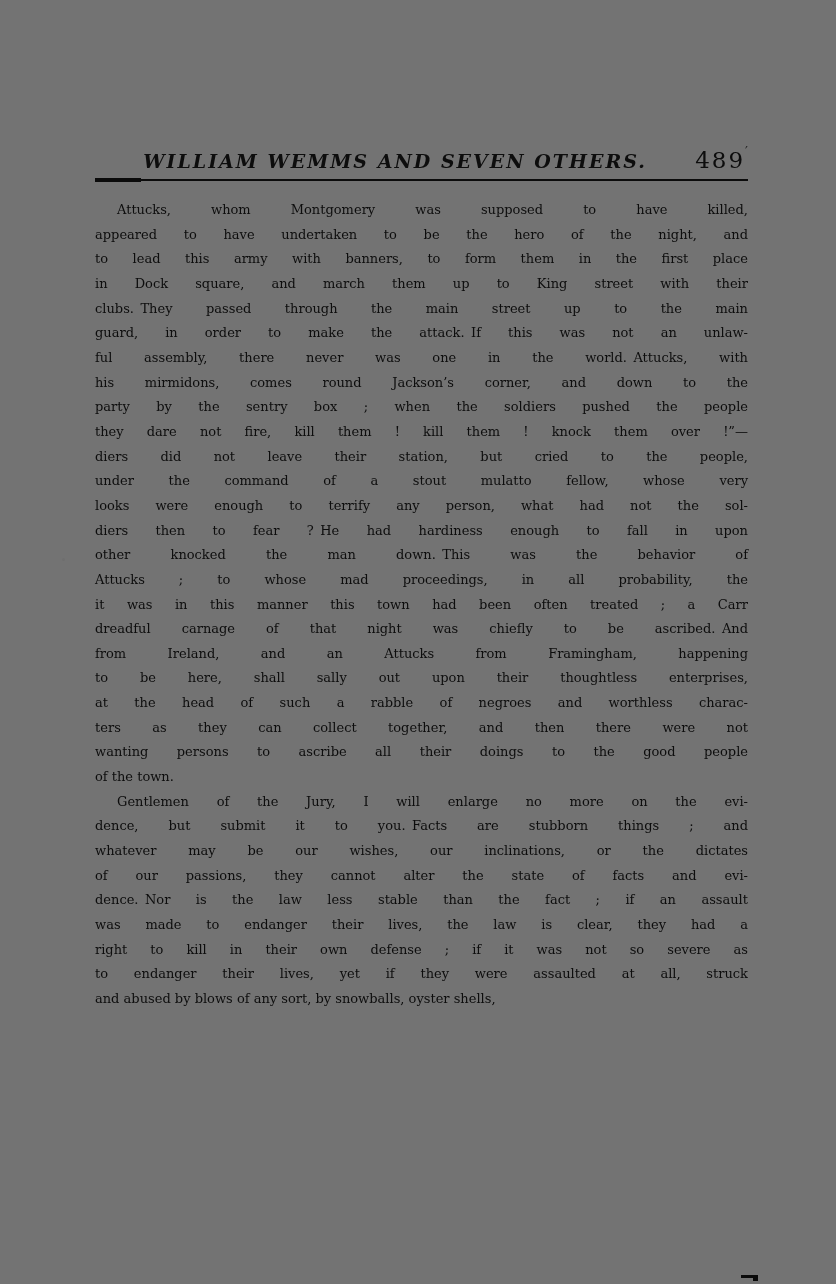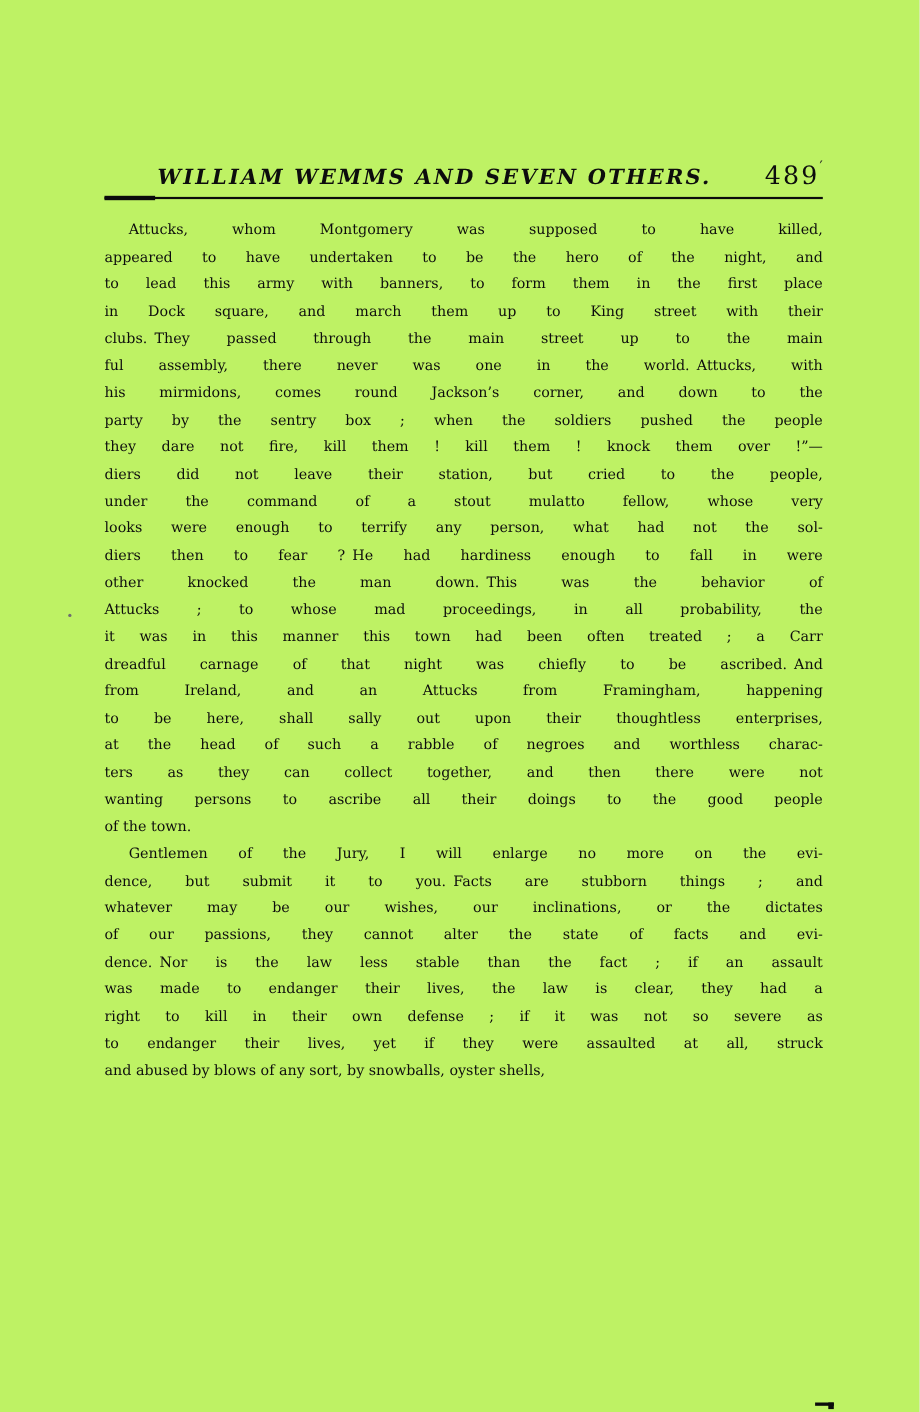--- a/index.html
+++ b/index.html
@@ -1,20 +1,20 @@
 <!DOCTYPE html>
 <html><head>
 <meta charset="utf-8">
 <style>
   html,body { margin:0; padding:0; background:#e8e8e8; }
   .page {
     position: relative;
     width: 836px;
     height: 1284px;
-    background: #bef264;
+    background: #737373;
     overflow: hidden;
     font-family: "DejaVu Serif", "Liberation Serif", serif;
     color: #0d0d0d;
   }
   .content {
     position: absolute;
     left: 95px;
     top: 147px;
     width: 653px;
   }
@@ -103,28 +103,29 @@
       <div class="pagenum-wrap"><span class="pagenum">489</span><span class="stray-mark">′</span></div>
     </div>
     <div class="header-rule"></div>
     <div class="body-text">
         <div class="paragraph">
           <div class="line first">Attucks, whom Montgomery was supposed to have killed,</div>
           <div class="line">appeared to have undertaken to be the hero of the night, and</div>
           <div class="line">to lead this army with banners, to form them in the first place</div>
           <div class="line">in Dock square, and march them up to King street with their</div>
           <div class="line">clubs. They passed through the main street up to the main</div>
+          <div class="line">guard, in order to make the attack. If this was not an unlaw-</div>
           <div class="line">ful assembly, there never was one in the world. Attucks, with</div>
           <div class="line">his mirmidons, comes round Jackson’s corner, and down to the</div>
           <div class="line">party by the sentry box ; when the soldiers pushed the people</div>
           <div class="line">they dare not fire, kill them !  kill them !  knock them over !”—</div>
           <div class="line">diers did not leave their station, but cried to the people,</div>
           <div class="line">under the command of a stout mulatto fellow, whose very</div>
           <div class="line">looks were enough to terrify any person, what had not the sol-</div>
-          <div class="line">diers then to fear ? He had hardiness enough to fall in were</div>
+          <div class="line">diers then to fear ? He had hardiness enough to fall in upon</div>
           <div class="line">other knocked the man down. This was the behavior of</div>
           <div class="line">Attucks ; to whose mad proceedings, in all probability, the</div>
           <div class="line">it was in this manner this town had been often treated ; a Carr</div>
           <div class="line">dreadful carnage of that night was chiefly to be ascribed. And</div>
           <div class="line">from Ireland, and an Attucks from Framingham, happening</div>
           <div class="line">to be here, shall sally out upon their thoughtless enterprises,</div>
           <div class="line">at the head of such a rabble of negroes and worthless charac-</div>
           <div class="line">ters as they can collect together, and then there were not</div>
           <div class="line">wanting persons to ascribe all their doings to the good people</div>
           <div class="line last">of the town.</div>

